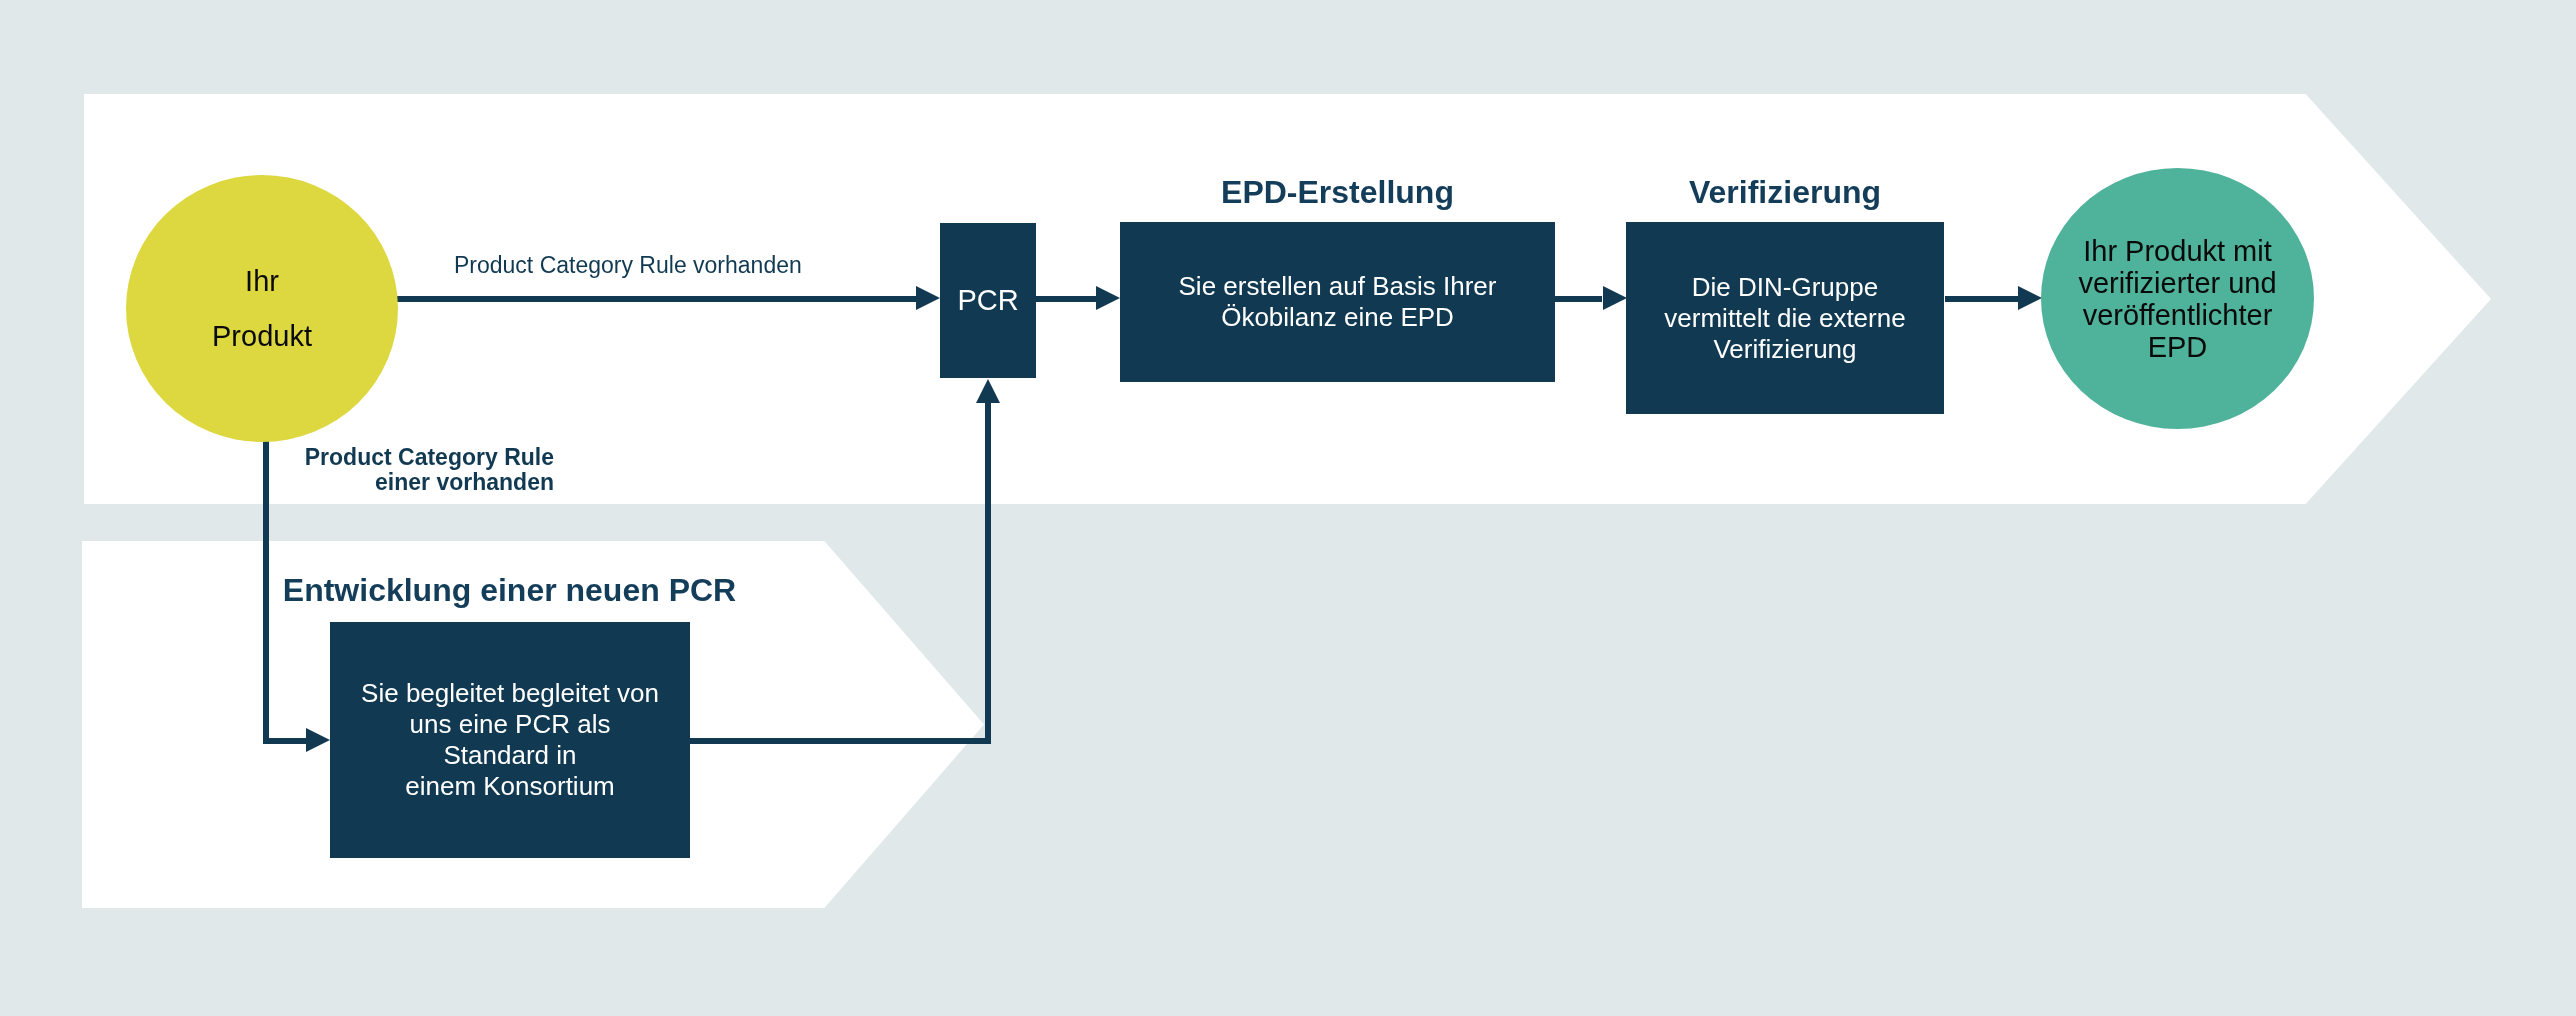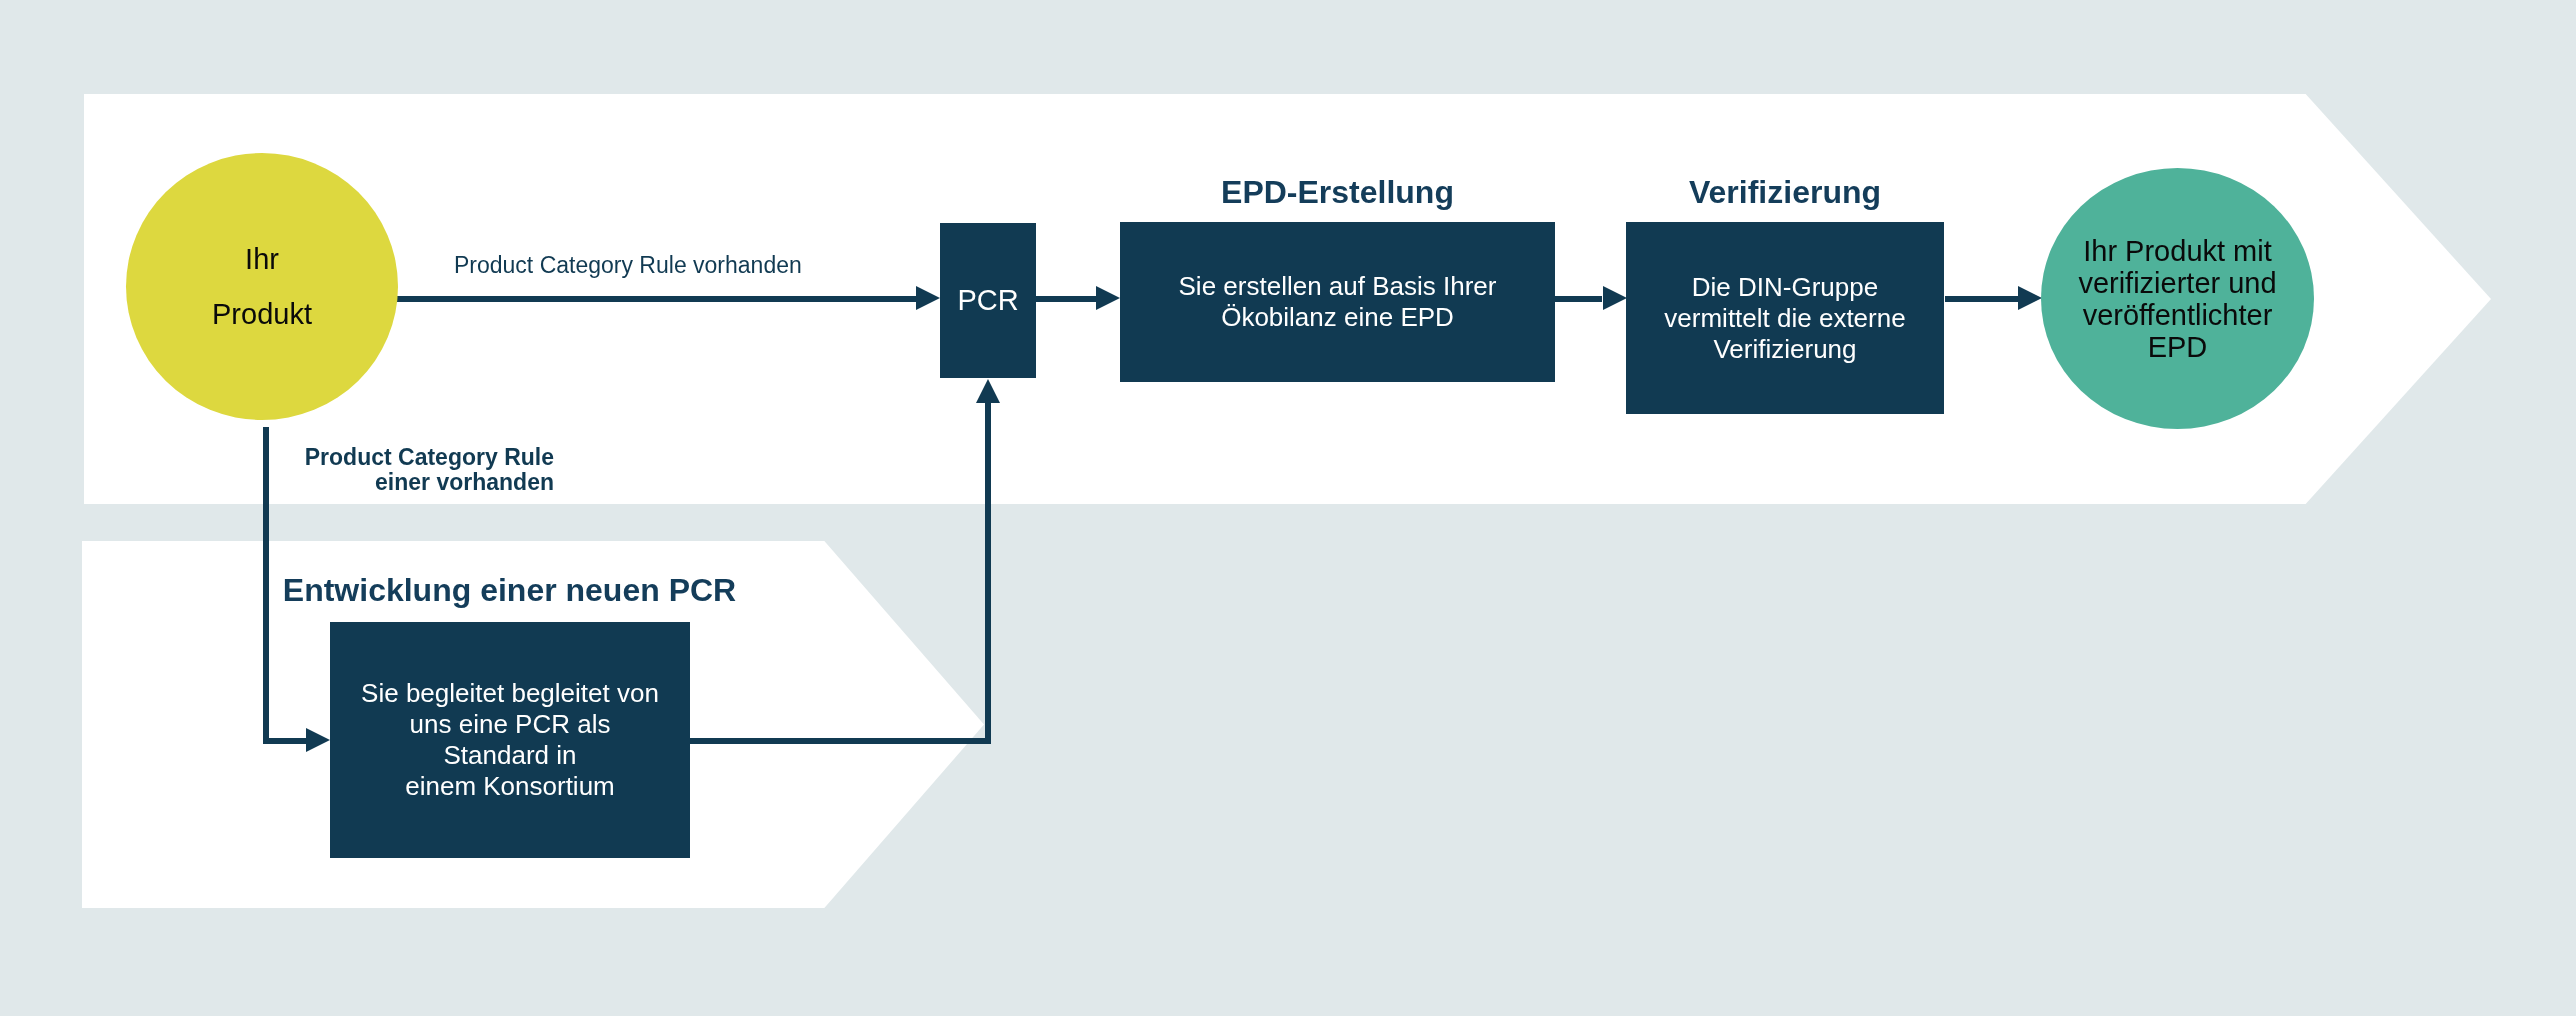--- a/index.html
+++ b/index.html
@@ -44,21 +44,21 @@
     display: flex;
     flex-direction: column;
     align-items: center;
     justify-content: center;
     text-align: center;
     color: var(--color-circle_text);
     font-size: 29px;
     line-height: 32px;
     z-index: 4;
   }
-  .circle.start { left: 126px; top: 153px; width: 272px; height: 267px; background: var(--color-yellow); gap: 23px; }
+  .circle.start { left: 126px; top: 175px; width: 272px; height: 267px; background: var(--color-yellow); gap: 23px; }
   .circle.end   { left: 2041px; top: 168px; width: 273px; height: 261px; background: var(--color-green); }
 
   .navybox {
     position: absolute;
     background: var(--color-navy);
     color: var(--color-box_text);
     display: flex;
     flex-direction: column;
     align-items: center;
     justify-content: center;

